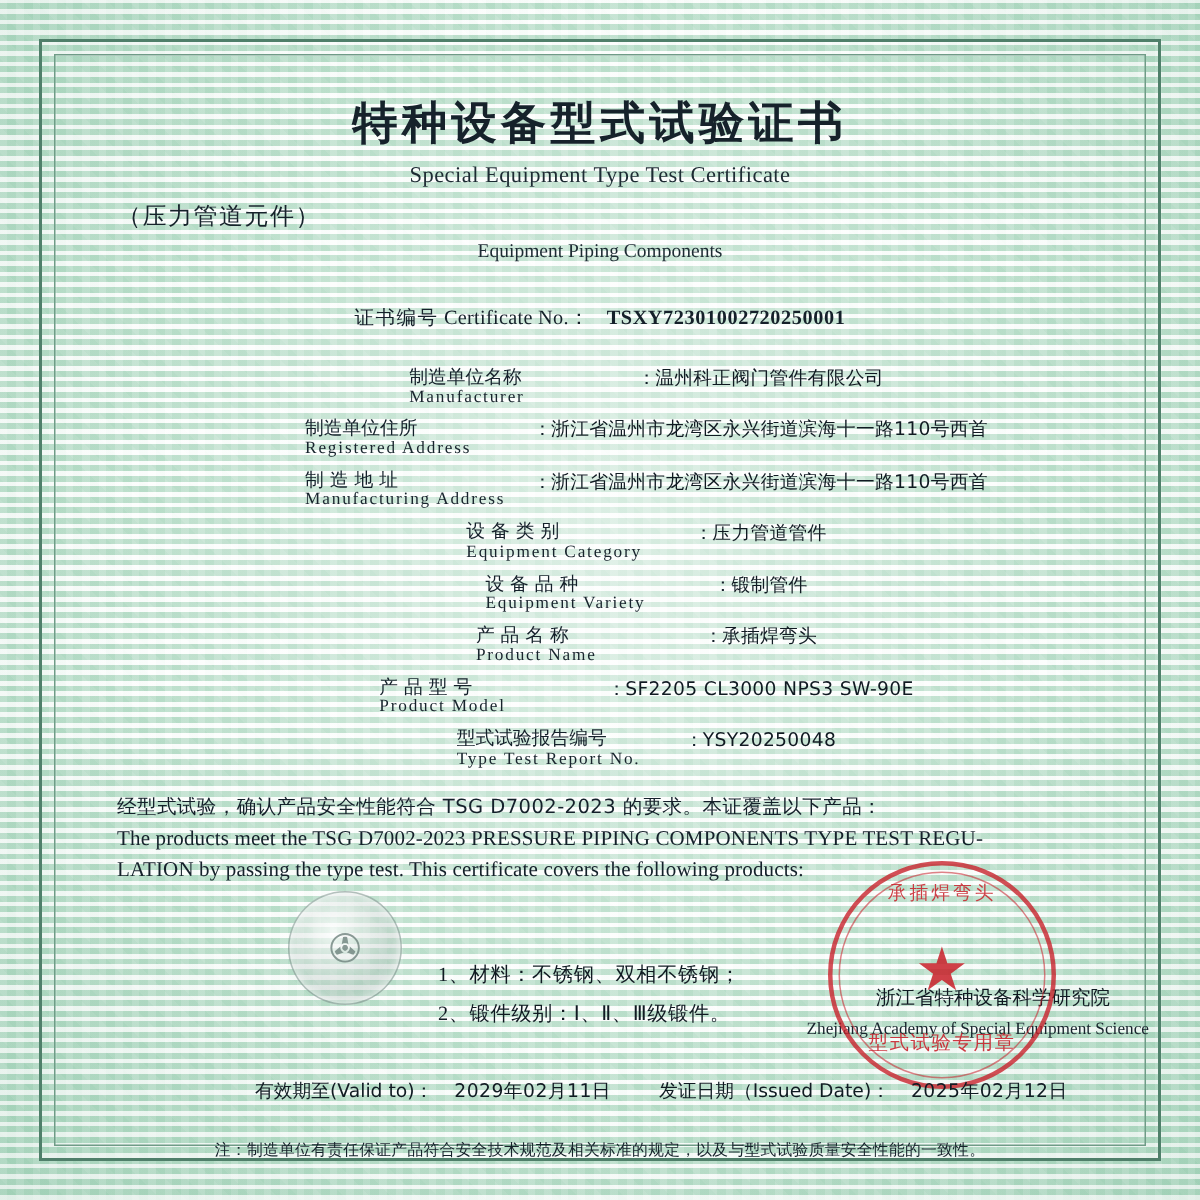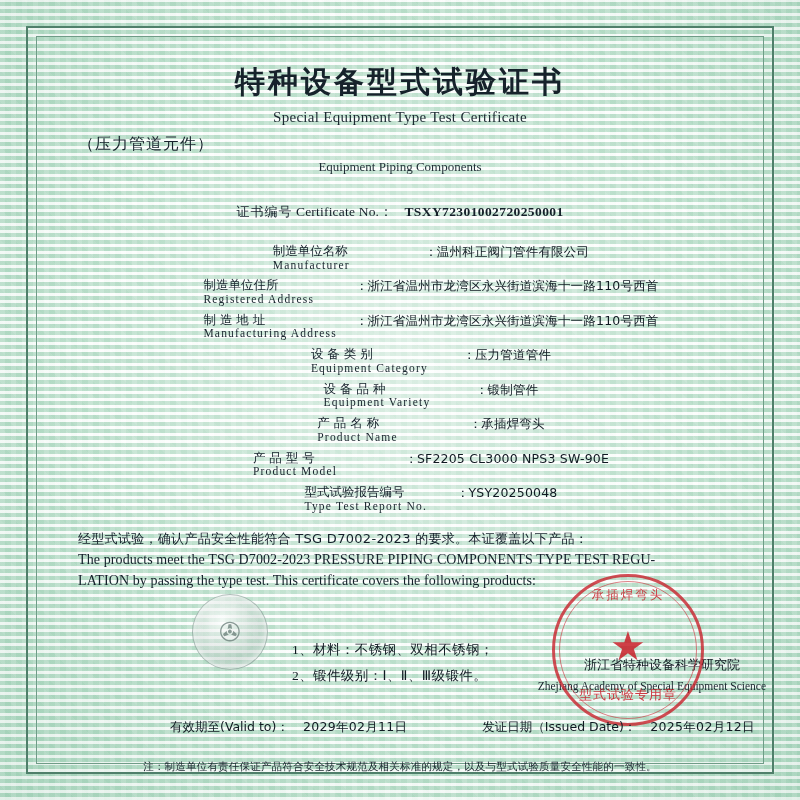--- a/index.html
+++ b/index.html
@@ -110,21 +110,21 @@
     font-size:13.5px;color:#101a22;line-height:1.9;letter-spacing:.4px;
   }
 
   .bottom-row{
     position:absolute;left:42px;right:42px;bottom:64px;
     display:flex;align-items:center;
     font-family:"DejaVu Sans", sans-serif;
     font-size:12.5px;color:#101a22;
   }
   .valid-block{margin-left:128px;}
-  .issued-block{margin-left:75px;}
+  .issued-block{margin-left:32px;}
   .bottom-row .v{margin-left:10px;letter-spacing:.3px;}
 
   .footnote{
     position:absolute;left:0;right:0;bottom:26px;
     text-align:center;
     font-family:Liberation Mono, monospace;
     font-size:10.5px;color:#16222b;letter-spacing:.2px;
   }
 
   

